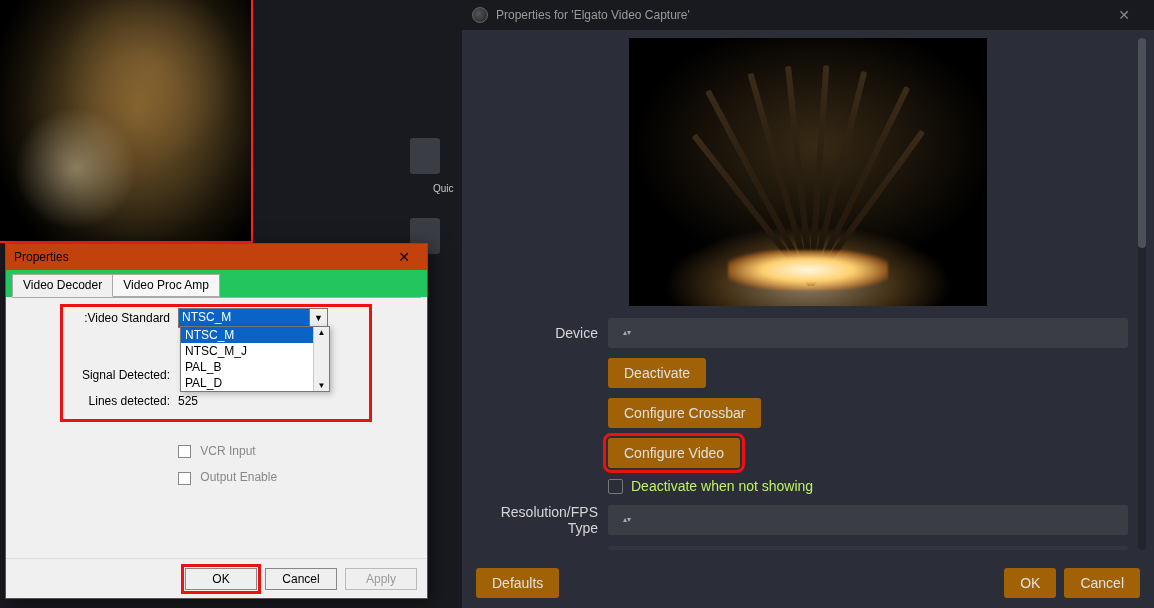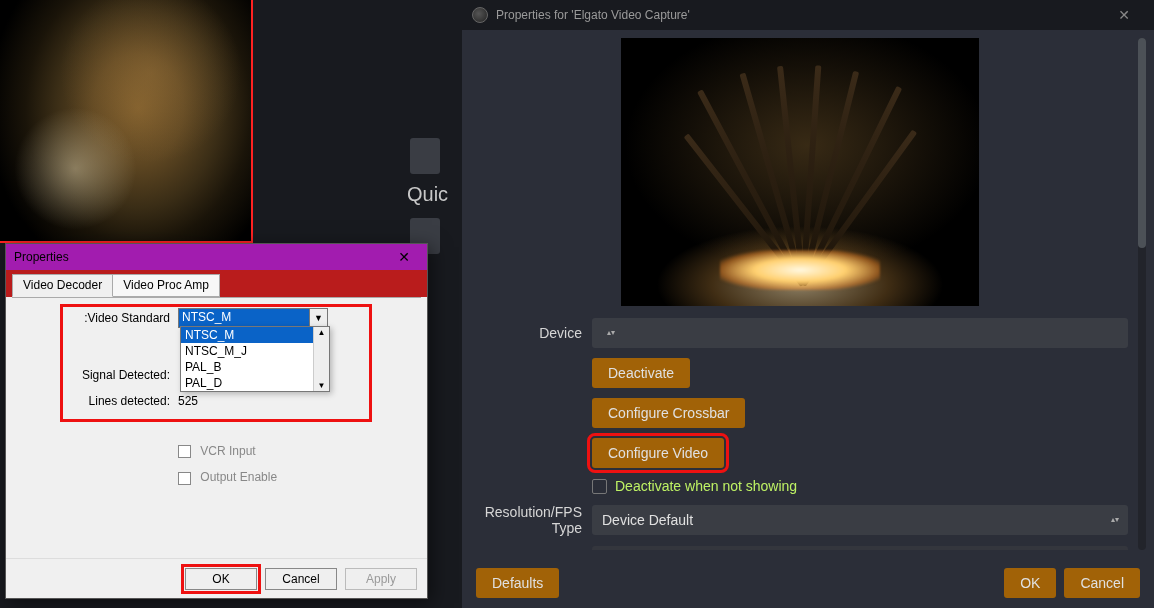--- a/index.html
+++ b/index.html
@@ -30,23 +30,23 @@
     content:"";
     position:absolute; inset:0;
     background:
       radial-gradient(circle at 30% 70%, rgba(255,240,200,.4), transparent 25%),
       radial-gradient(circle at 60% 30%, rgba(200,150,80,.25), transparent 40%);
   }
 
   
   .bg-label {
     position: absolute;
-    left: 407px; top: 183px;
+    left: 433px; top: 183px;
     color: #c8c8c8;
-    font-size: 20px;
+    font-size: 10px;
   }
   .bg-box1 { position:absolute; left:410px; top:138px; width:30px; height:36px; background:#3a3d44; border-radius:3px;}
   .bg-box2 { position:absolute; left:410px; top:218px; width:30px; height:36px; background:#3a3d44; border-radius:3px;}
   .bg-box3 { position:absolute; left:430px; top:300px; width:12px; height:18px; color:#999;}
 
   
   .obs-dialog {
     position: absolute;
     left: 462px; top: 0;
     width: 692px; height: 608px;
@@ -70,21 +70,21 @@
   }
   .obs-titlebar .spacer { flex:1; }
   .obs-titlebar .close {
     width:40px; text-align:center;
     color:#888; font-size:14px;
   }
 
   .obs-body {
     flex:1;
     display:flex;
-    padding: 8px 8px 8px 8px;
+    padding: 8px 8px 8px 24px;
     gap: 8px;
     overflow:hidden;
   }
   .obs-content {
     flex:1;
     display:flex; flex-direction:column;
   }
   .obs-scrollbar {
     width: 8px;
     background: #22242b;
@@ -208,31 +208,31 @@
     left:5px; top:243px;
     width:423px; height:356px;
     background:#f0f0f0;
     border:1px solid #555;
     box-shadow: 4px 4px 18px rgba(0,0,0,.5);
     color:#000;
     font-size:12px;
     display:flex; flex-direction:column;
   }
   .win-titlebar{
-    height:26px; background:#a21caf;
+    height:26px; background:#c2410c;
     display:flex; align-items:center; padding:0 8px;
     font-size:12px;
   }
   .win-titlebar .spacer{flex:1;}
   .win-titlebar .x{ font-size:14px; width:30px; text-align:center; cursor:pointer;}
 
   .tabstrip {
     display:flex; align-items:flex-end;
     padding: 4px 6px 0 6px;
-    background:#b91c1c;
+    background:#22c55e;
   }
   .tab {
     padding:3px 10px 4px 10px;
     border:1px solid #aaa;
     background:#f7f7f7;
     font-size:12px;
     position:relative;
     cursor:pointer;
   }
   .tab.active{
@@ -386,21 +386,20 @@
               <span class="check"></span>
               <span>Deactivate when not showing</span>
             </div>
           </div>
         </div>
 
         <div class="form-row">
           <div class="label">Resolution/FPS Type</div>
           <div class="control">
             <div class="combo">
-              <span class="ct">Device Default</span>
               <span class="spin">▴▾</span>
             </div>
           </div>
         </div>
 
         <div class="form-row">
           <div class="label"></div>
           <div class="control">
             <div class="combo" style="background:#34363d;">
               <span class="ct"></span>

